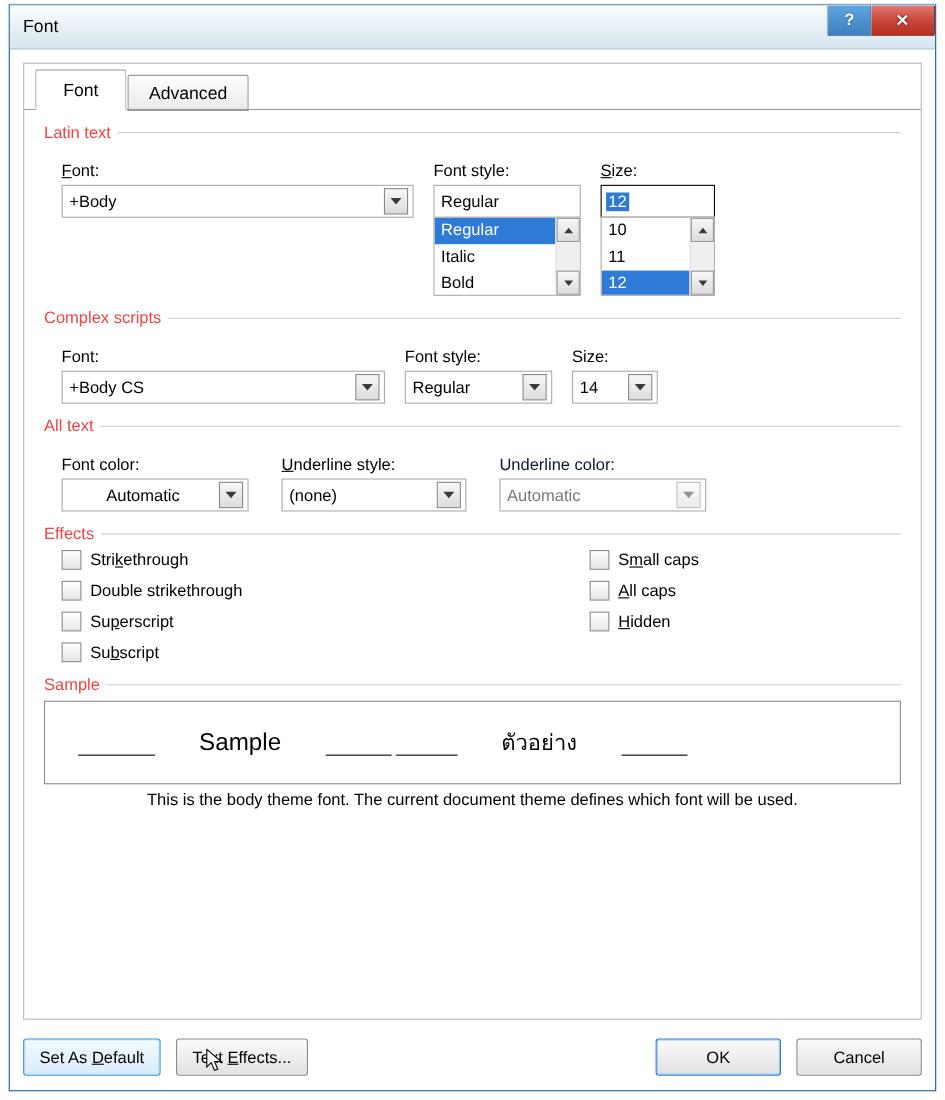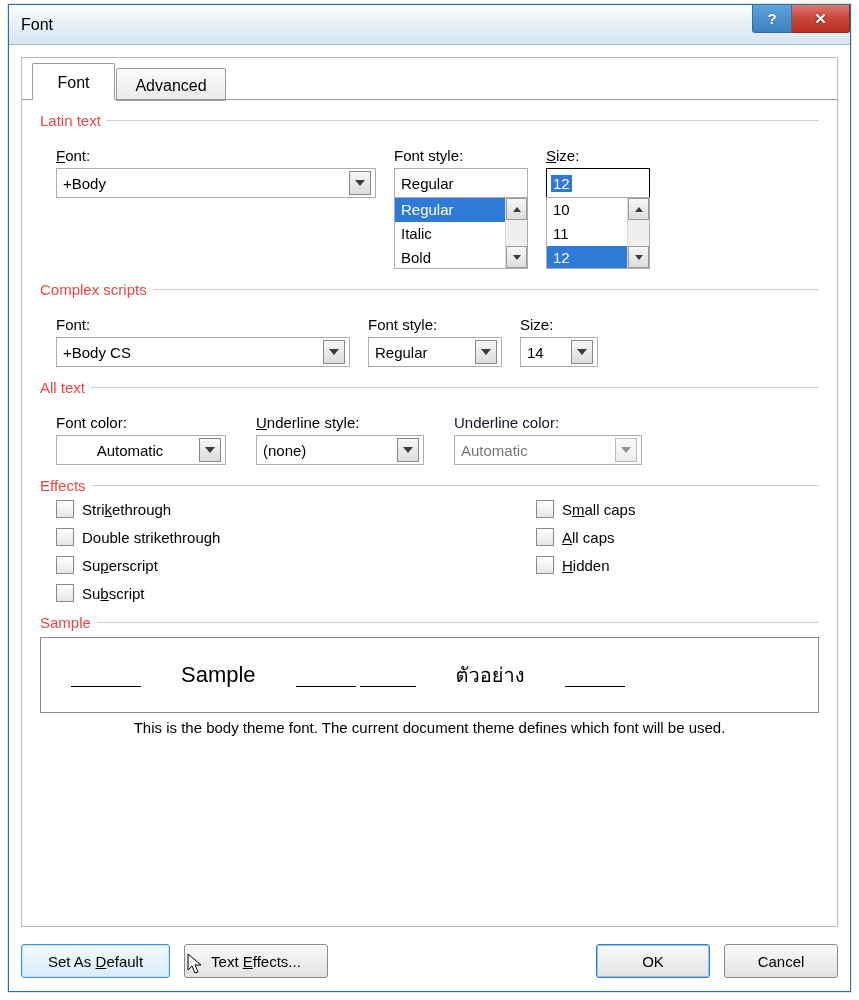--- a/index.html
+++ b/index.html
@@ -265,21 +265,21 @@
   }
   
   .footer {
     position: absolute;
     left: 12px; right: 12px; bottom: 13px;
     display:flex;
     align-items:center;
   }
   .btn {
     height: 34px;
-    padding: 0 26px;
+    padding: 0 14px;
     border: 1px solid #8a8a8a;
     background: linear-gradient(#fafafa,#e2e2e2);
     border-radius: 3px;
     font-size: 15px;
     display:flex;align-items:center;justify-content:center;
     cursor: default;
   }
   .btn + .btn { margin-left: 14px; }
   .btn-hover {
     border: 1px solid #3f93d6;

